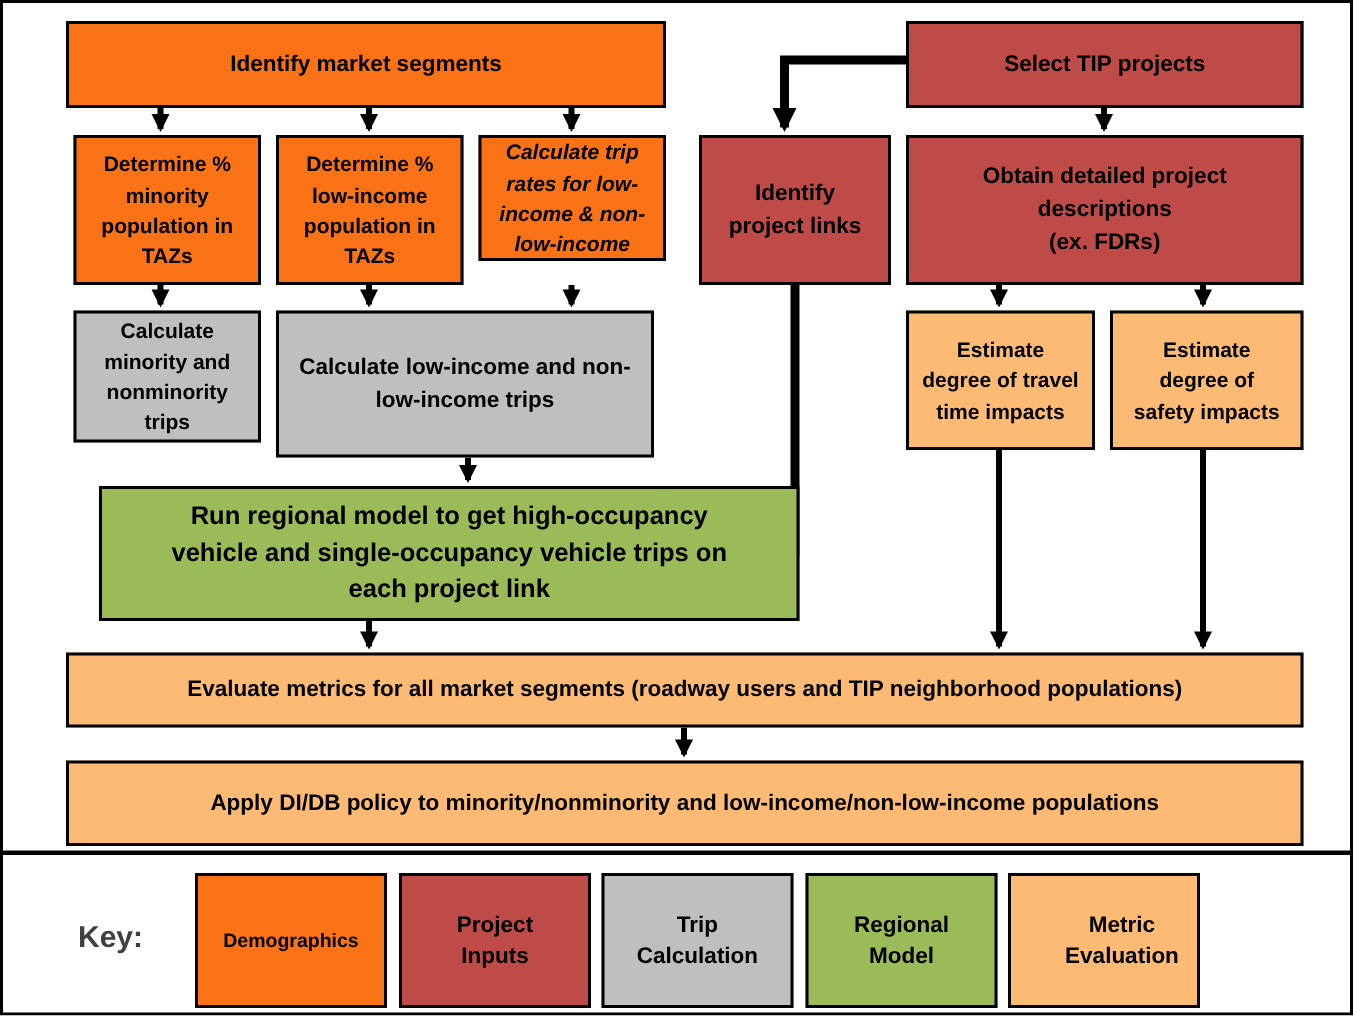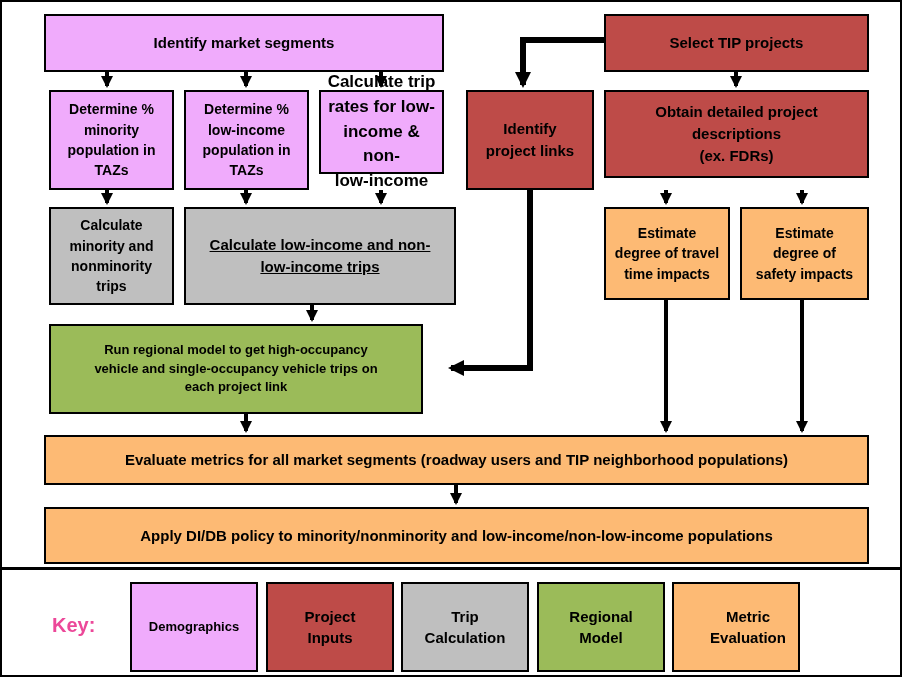--- a/index.html
+++ b/index.html
@@ -17,46 +17,46 @@
     position:absolute;
     box-sizing:border-box;
     border:2px solid #000;
     display:flex;align-items:center;justify-content:center;
     text-align:center;
     white-space:pre-line;
     font-weight:bold;color:#000;
     line-height:1.45;
     padding:2px 4px;
   }
-  .purple{background:#f0abfc;}
+  .purple{background:#f97316;}
   .red{background:#BE4B48;}
   .gray{background:#BFBFBF;}
   .green{background:#9BBB59;}
   .orange{background:#fdba74;}
 
   .b-ims {left:42px; top:12px; width:400px;height:58px; font-size:15px;}
   .b-stp {left:602px;top:12px; width:265px;height:58px; font-size:15px;text-align:center;}
   .b-dm  {left:47px; top:88px; width:125px;height:100px;font-size:14px;}
   .b-dli {left:182px;top:88px; width:125px;height:100px;font-size:14px;}
-  .b-ctr {left:317px;top:88px; width:125px;height:84px;font-size:17px;}
+  .b-ctr {left:317px;top:88px; width:125px;height:84px;font-size:14px;font-style:italic;}
   .b-ipl {left:464px;top:88px; width:128px;height:100px;font-size:15px;}
-  .b-odp {left:602px;top:88px; width:265px;height:88px;font-size:15px;}
-  .b-cmt {left:47px; top:205px;width:125px;height:98px; font-size:14px;}
-  .b-clit{left:182px;top:205px;width:272px;height:98px; font-size:15px;text-decoration:underline;}
+  .b-odp {left:602px;top:88px; width:265px;height:100px;font-size:15px;}
+  .b-cmt {left:47px; top:205px;width:125px;height:88px; font-size:14px;}
+  .b-clit{left:182px;top:205px;width:252px;height:98px; font-size:15px;}
   .b-ett {left:602px;top:205px;width:126px;height:93px; font-size:14px;}
   .b-es  {left:738px;top:205px;width:129px;height:93px; font-size:14px;}
-  .b-rrm {left:47px; top:322px;width:374px;height:90px; font-size:13px;}
+  .b-rrm {left:64px; top:322px;width:467px;height:90px; font-size:17px;}
   .b-em  {left:42px; top:433px;width:825px;height:50px; font-size:15px;}
   .b-ad  {left:42px; top:505px;width:825px;height:57px; font-size:15px;}
 
   .divider{position:absolute;left:0;top:565px;width:100%;height:3px;background:#000;}
 
   .key-label{
     position:absolute;left:50px;top:612px;
-    font-size:20px;font-weight:bold;color:#ec4899;
+    font-size:20px;font-weight:bold;color:#404040;
   }
   .key-box{
     position:absolute;top:580px;width:128px;height:90px;
     box-sizing:border-box;border:2px solid #000;
     display:flex;align-items:center;justify-content:center;
     text-align:center;white-space:pre-line;
     font-weight:bold;color:#000;font-size:15px;line-height:1.4;
   }
   .k-0{left:128px;font-size:13px;}
   .k-1{left:264px;}

